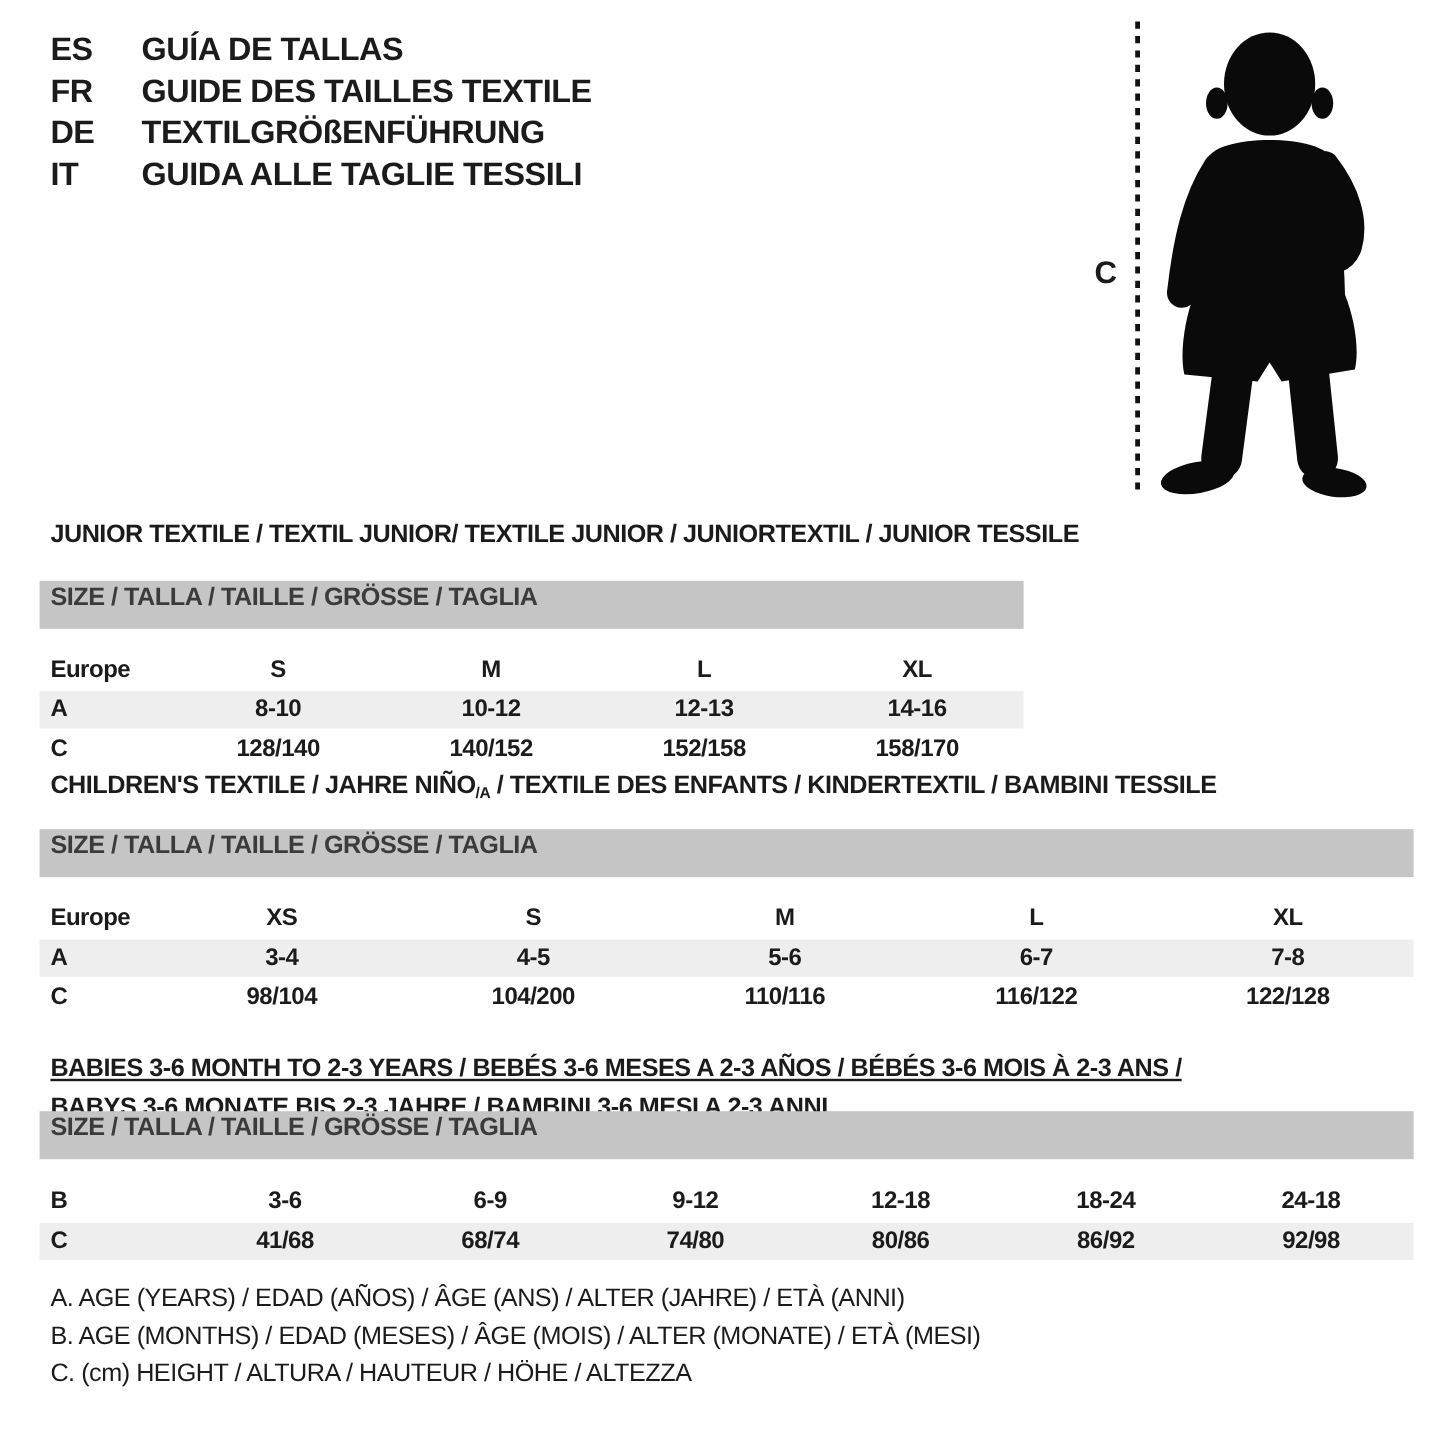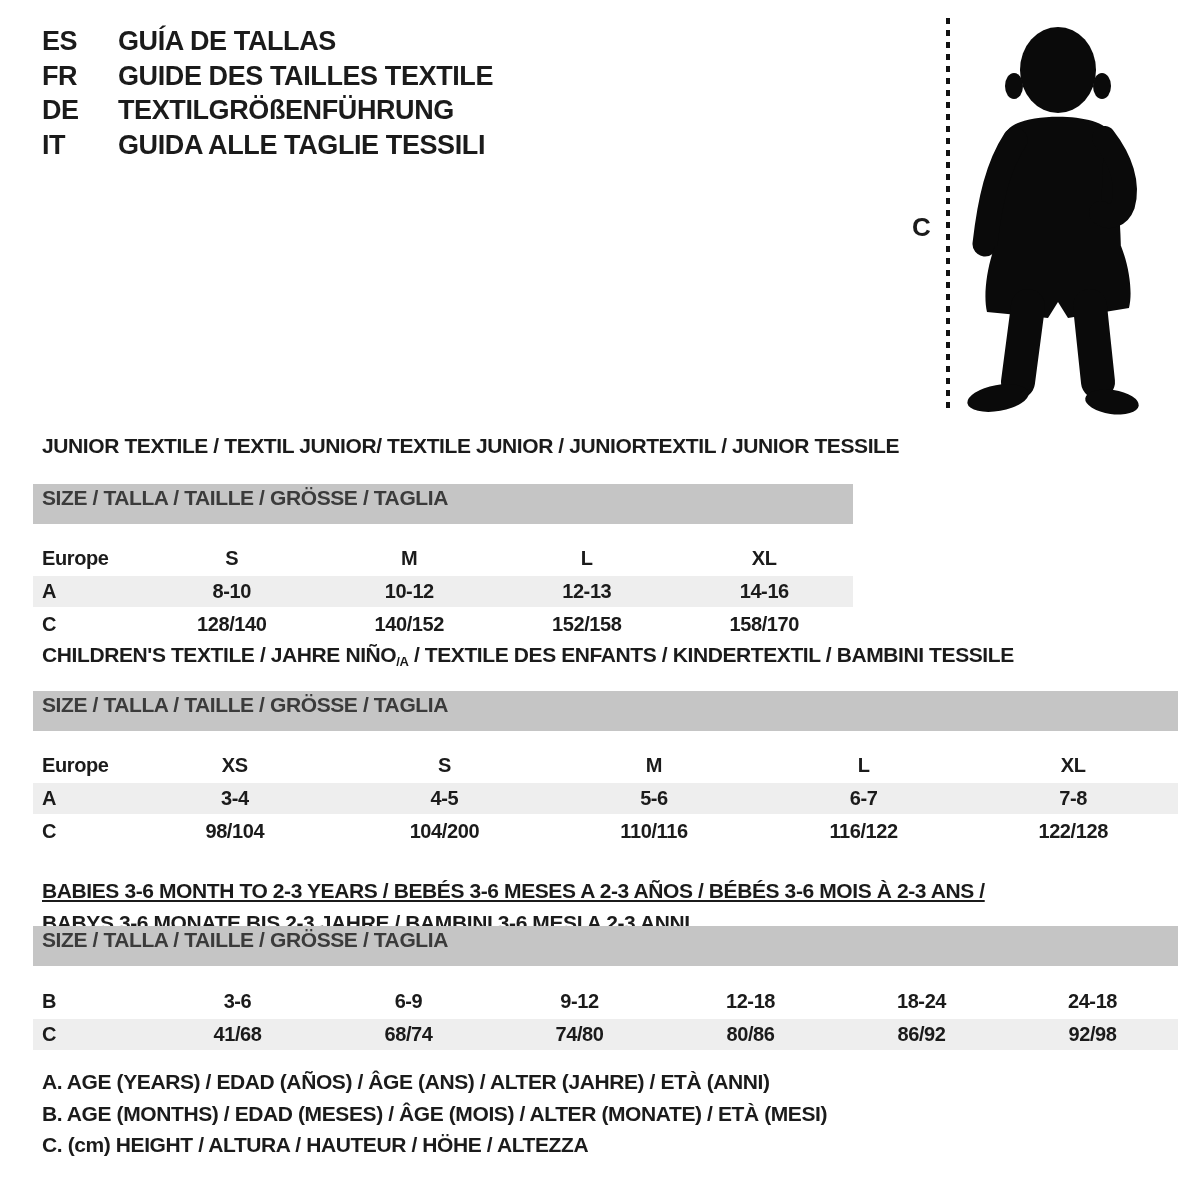--- a/index.html
+++ b/index.html
@@ -34,21 +34,21 @@
   .junior .lbl{width:110px;}
   .children .lbl{width:97px;}
   .babies .lbl{width:119px;}
   .trow .val{flex:1;text-align:center;}
   .head-row{height:30px;margin-bottom:3px;}
   .band{height:31px;margin-bottom:3px;background:var(--row_alt_bg,#eee);}
   .plain{height:29px;}
   .babies .row-b{height:32px;margin-bottom:2px;}
   .babies .band{height:31px;}
   
-  .legend{position:absolute;left:42px;top:1066px;font-size:21px;font-weight:700;line-height:31.5px;}
+  .legend{position:absolute;left:42px;top:1066px;font-size:21px;font-weight:400;line-height:31.5px;}
   
   .sil{fill:var(--silhouette,#0a0a0a);}
   .dash{stroke:#111;stroke-width:4;stroke-dasharray:6 6;}
 </style>
 </head>
 <body>
 
 <div id="canvas">
 
   <div class="lang-list">

